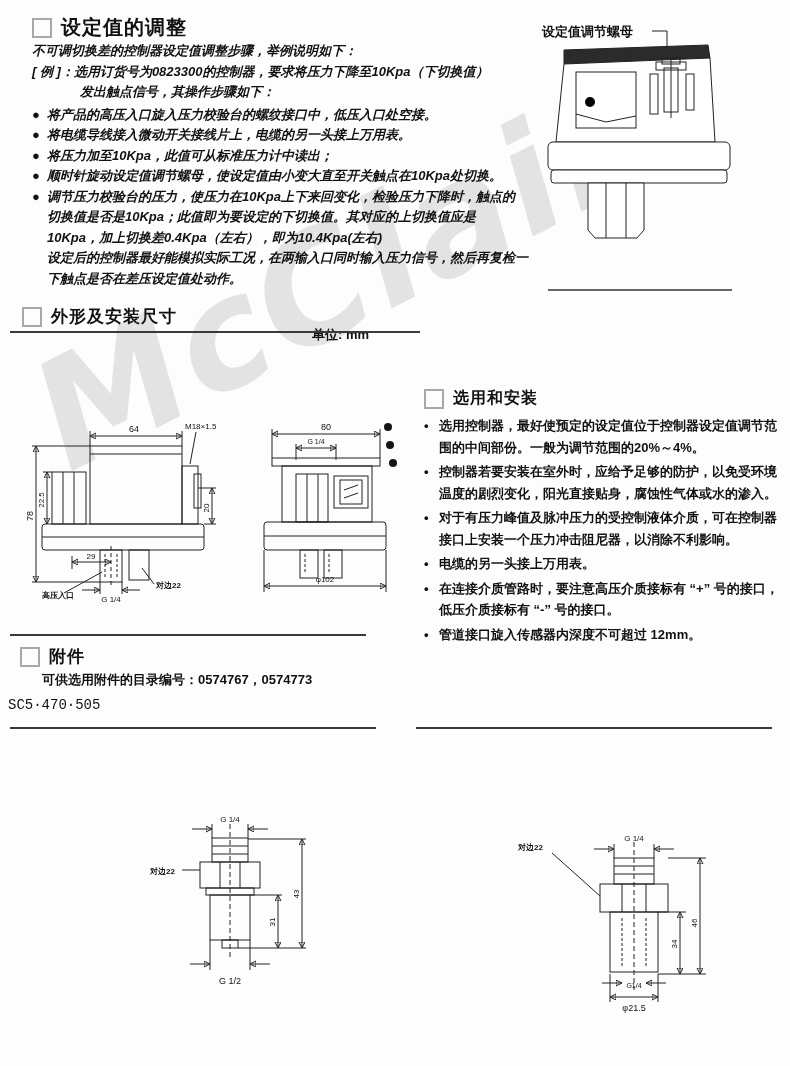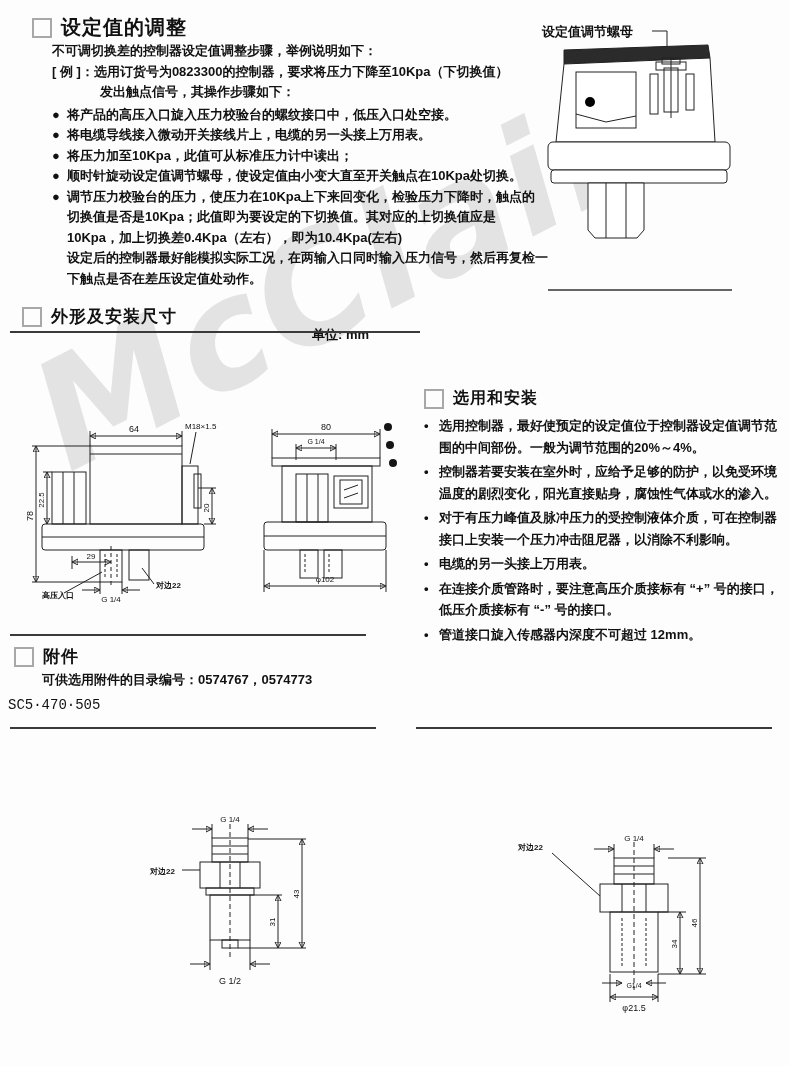--- a/index.html
+++ b/index.html
@@ -36,21 +36,21 @@
 
   <div class="watermark">McClair</div>
 
   <div class="layer">
 
     <div class="abs sec-hd" style="left:32px;top:14px;">
       <span class="chk"></span>
       <span class="sec-title" style="font-size:20px;">设定值的调整</span>
     </div>
 
-    <div class="abs flow cjk" style="left:52px;top:41px;width:496px;">
+    <div class="abs flow cjk" style="left:32px;top:41px;width:496px;font-style:italic;">
       <p>不可调切换差的控制器设定值调整步骤，举例说明如下：</p>
       <p>[ 例 ]：选用订货号为0823300的控制器，要求将压力下降至10Kpa（下切换值）</p>
       <p style="padding-left:48px;">发出触点信号，其操作步骤如下：</p>
       <ul class="blist">
         <li>
           <span class="mk">●</span>
           <span>将产品的高压入口旋入压力校验台的螺纹接口中，低压入口处空接。</span>
           </li>
         <li>
           <span class="mk">●</span>
@@ -212,21 +212,21 @@
           <span>在连接介质管路时，要注意高压介质接标有 “+” 号的接口，低压介质接标有 “-” 号的接口。</span>
           </li>
         <li>
           <span class="mk">•</span>
           <span>管道接口旋入传感器内深度不可超过 12mm。</span>
           </li>
       </ul>
     </div>
 
     <div class="rule" style="left:10px;top:634px;width:356px;"></div>
-    <div class="abs sec-hd" style="left:14px;top:645px;">
+    <div class="abs sec-hd" style="left:20px;top:645px;">
       <span class="chk"></span>
       <span class="sec-title">附件</span>
     </div>
     <div class="abs cjk" style="left:42px;top:670px;width:400px;">可供选用附件的目录编号：0574767，0574773</div>
     <div class="abs code" style="left:8px;top:697px;">SC5·470·505</div>
     <div class="rule" style="left:10px;top:727px;width:366px;"></div>
     <div class="rule" style="left:416px;top:727px;width:356px;"></div>
 
     <svg class="abs" style="left:148px;top:810px;" width="175" height="200" viewBox="0 0 175 200">
       <defs>

